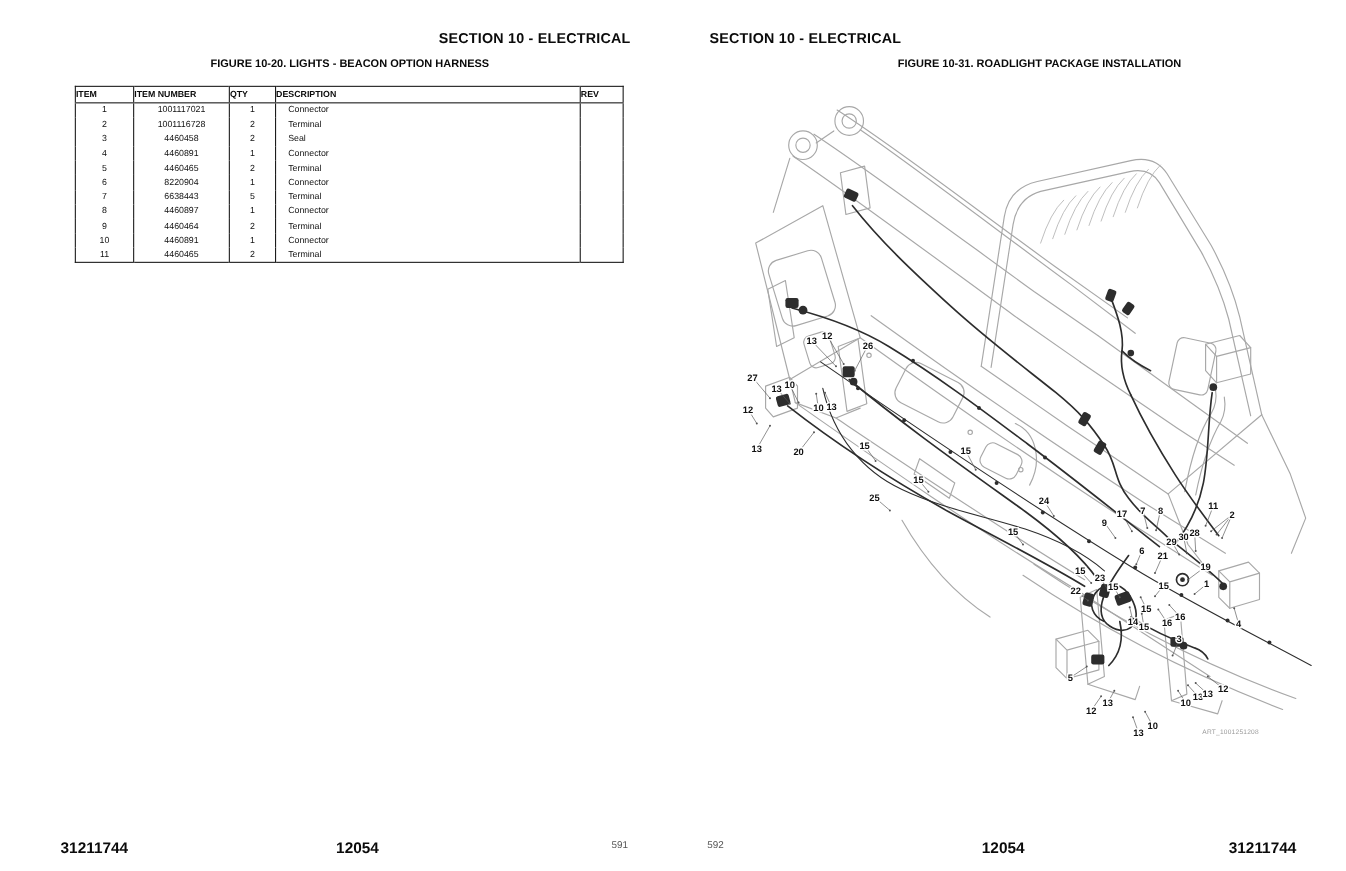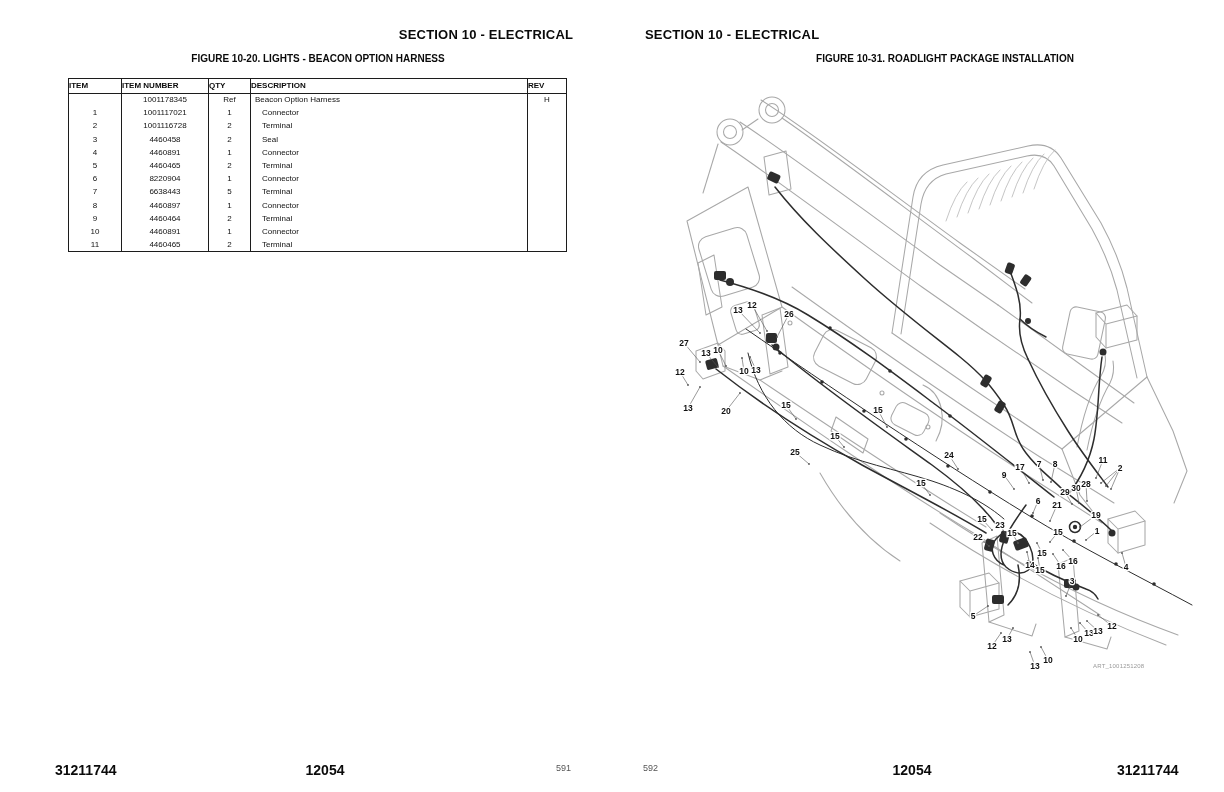--- a/index.html
+++ b/index.html
@@ -93,27 +93,20 @@
     <thead>
       <tr>
         <th>ITEM</th>
         <th>ITEM NUMBER</th>
         <th>QTY</th>
         <th>DESCRIPTION</th>
         <th>REV</th>
       </tr>
     </thead>
     <tbody id="parts-table-body">
-        <tr>
-          <td class="c"></td>
-          <td class="c">1001178345</td>
-          <td class="c">Ref</td>
-          <td class="desc">Beacon Option Harness</td>
-          <td class="c">H</td>
-        </tr>
         <tr>
           <td class="c">1</td>
           <td class="c">1001117021</td>
           <td class="c">1</td>
           <td class="desc indent">Connector</td>
           <td class="c"></td>
         </tr>
         <tr>
           <td class="c">2</td>
           <td class="c">1001116728</td>

